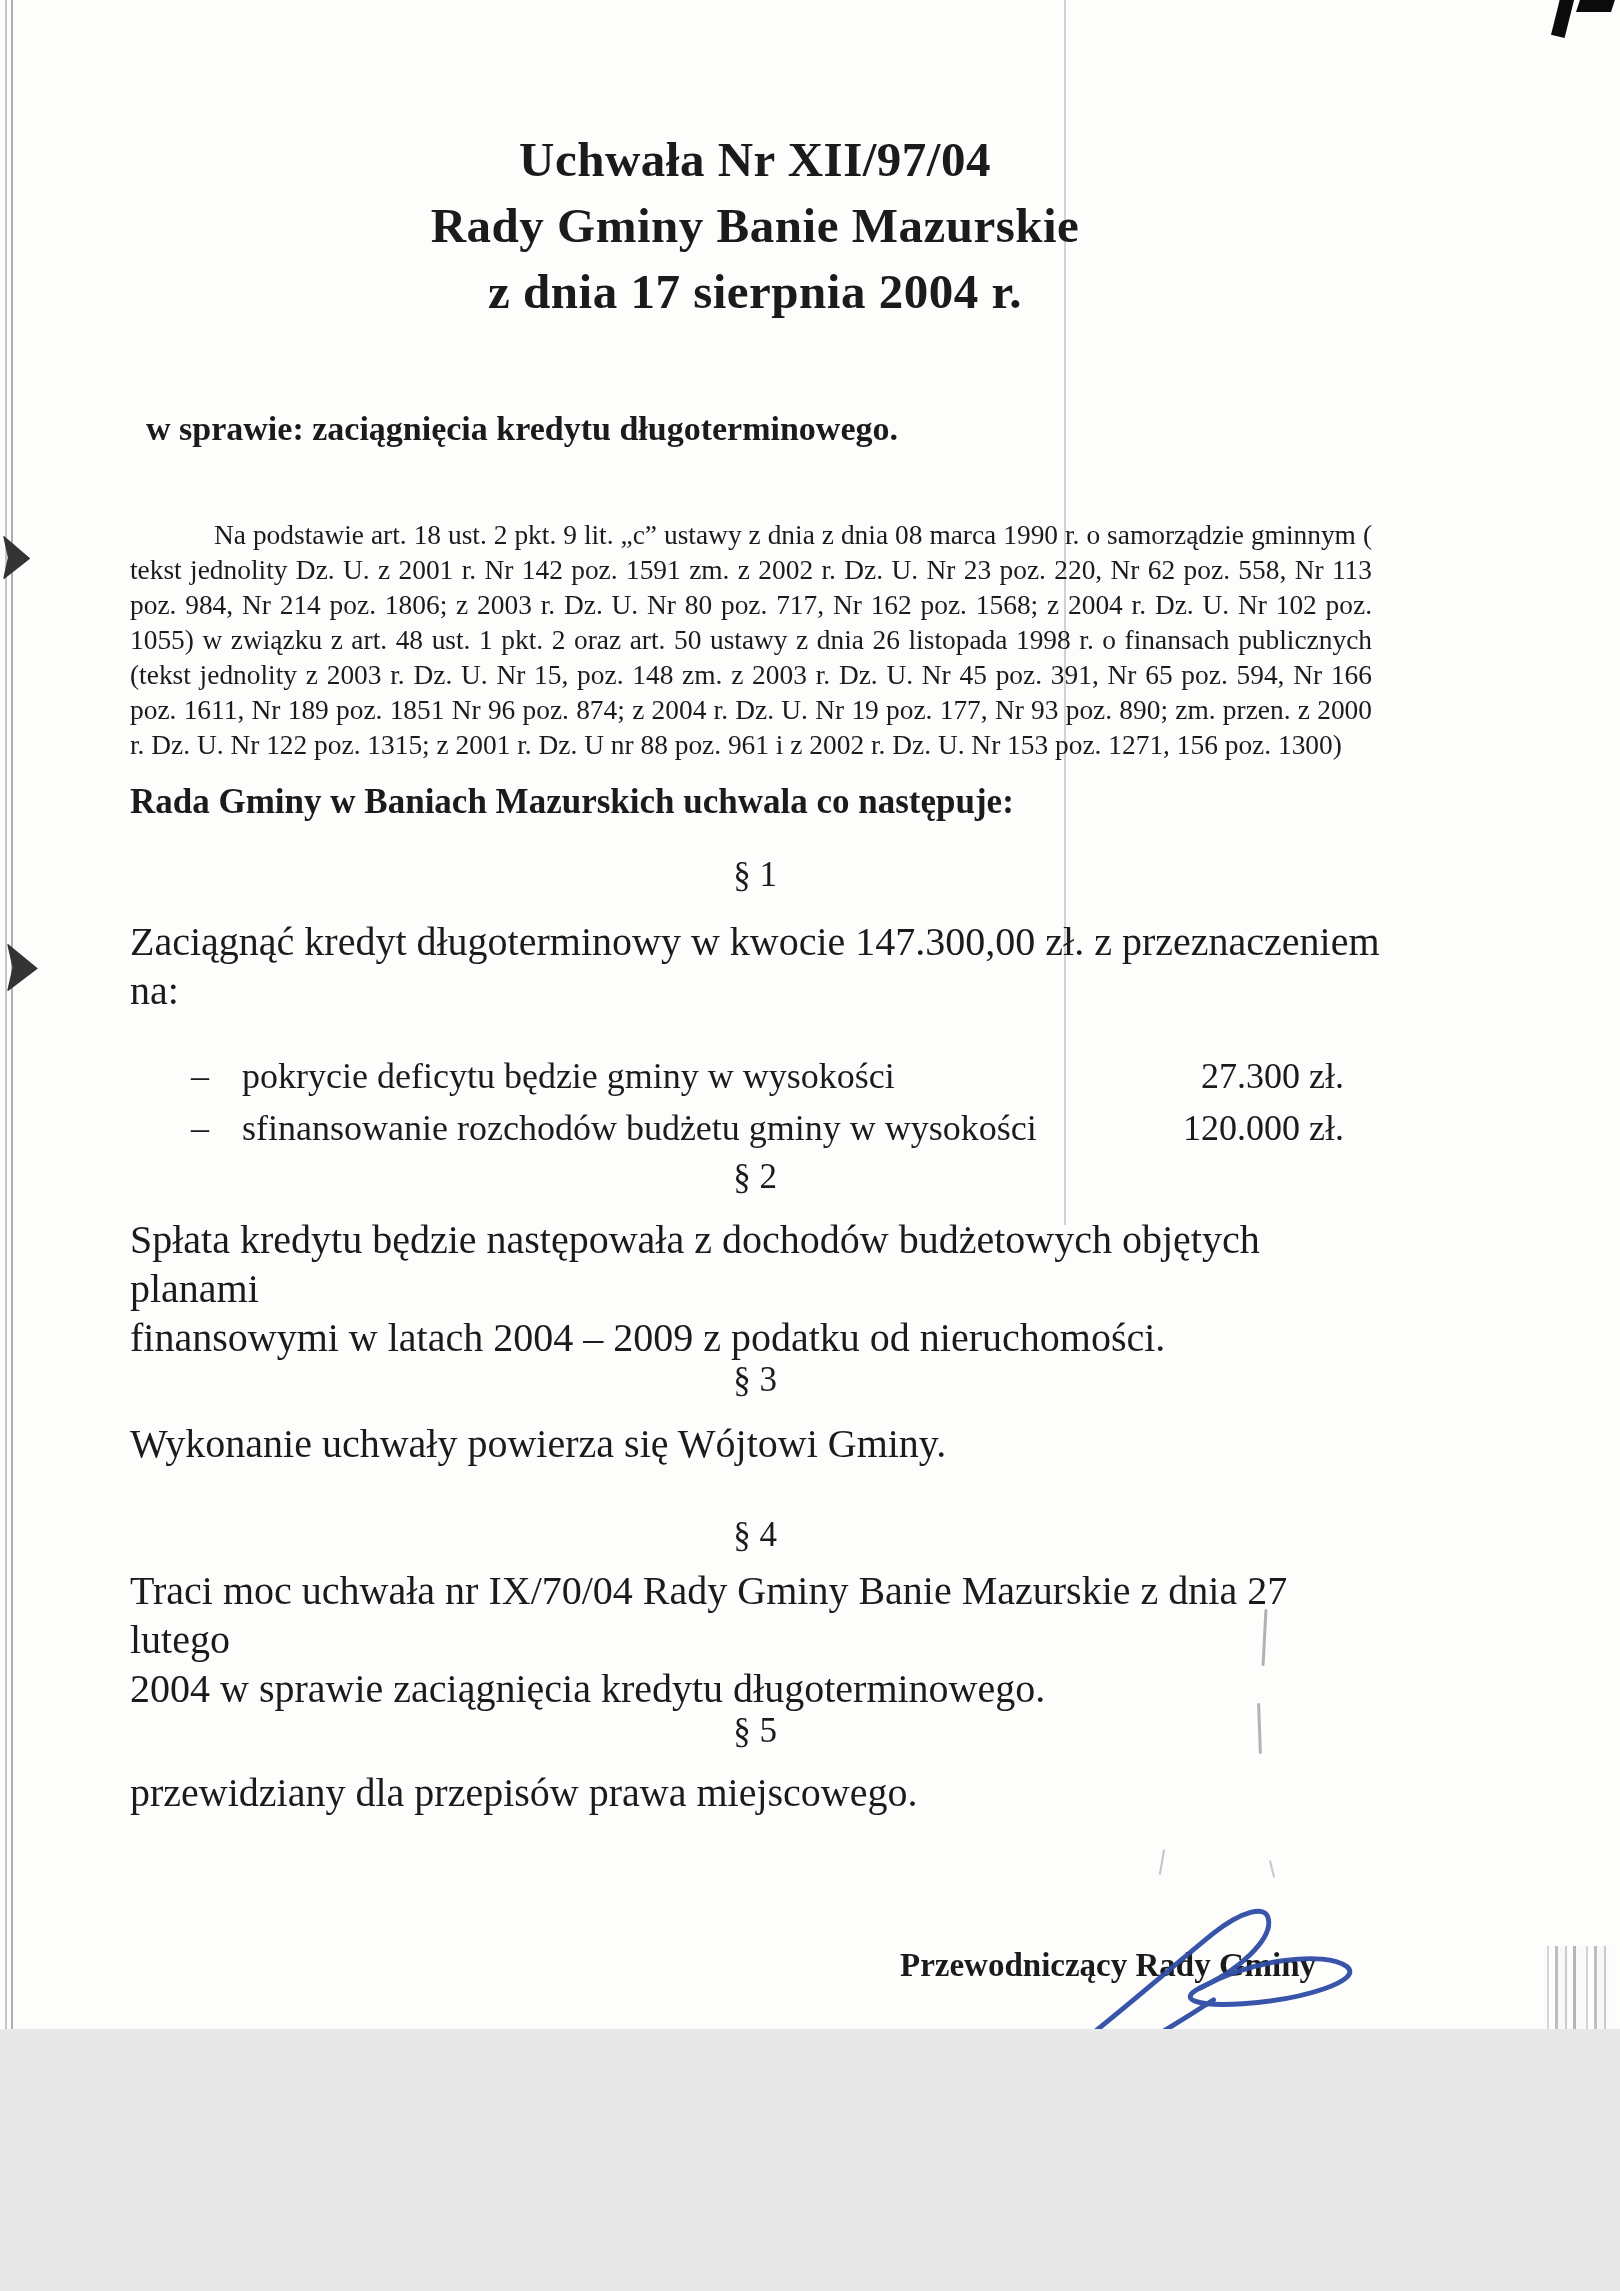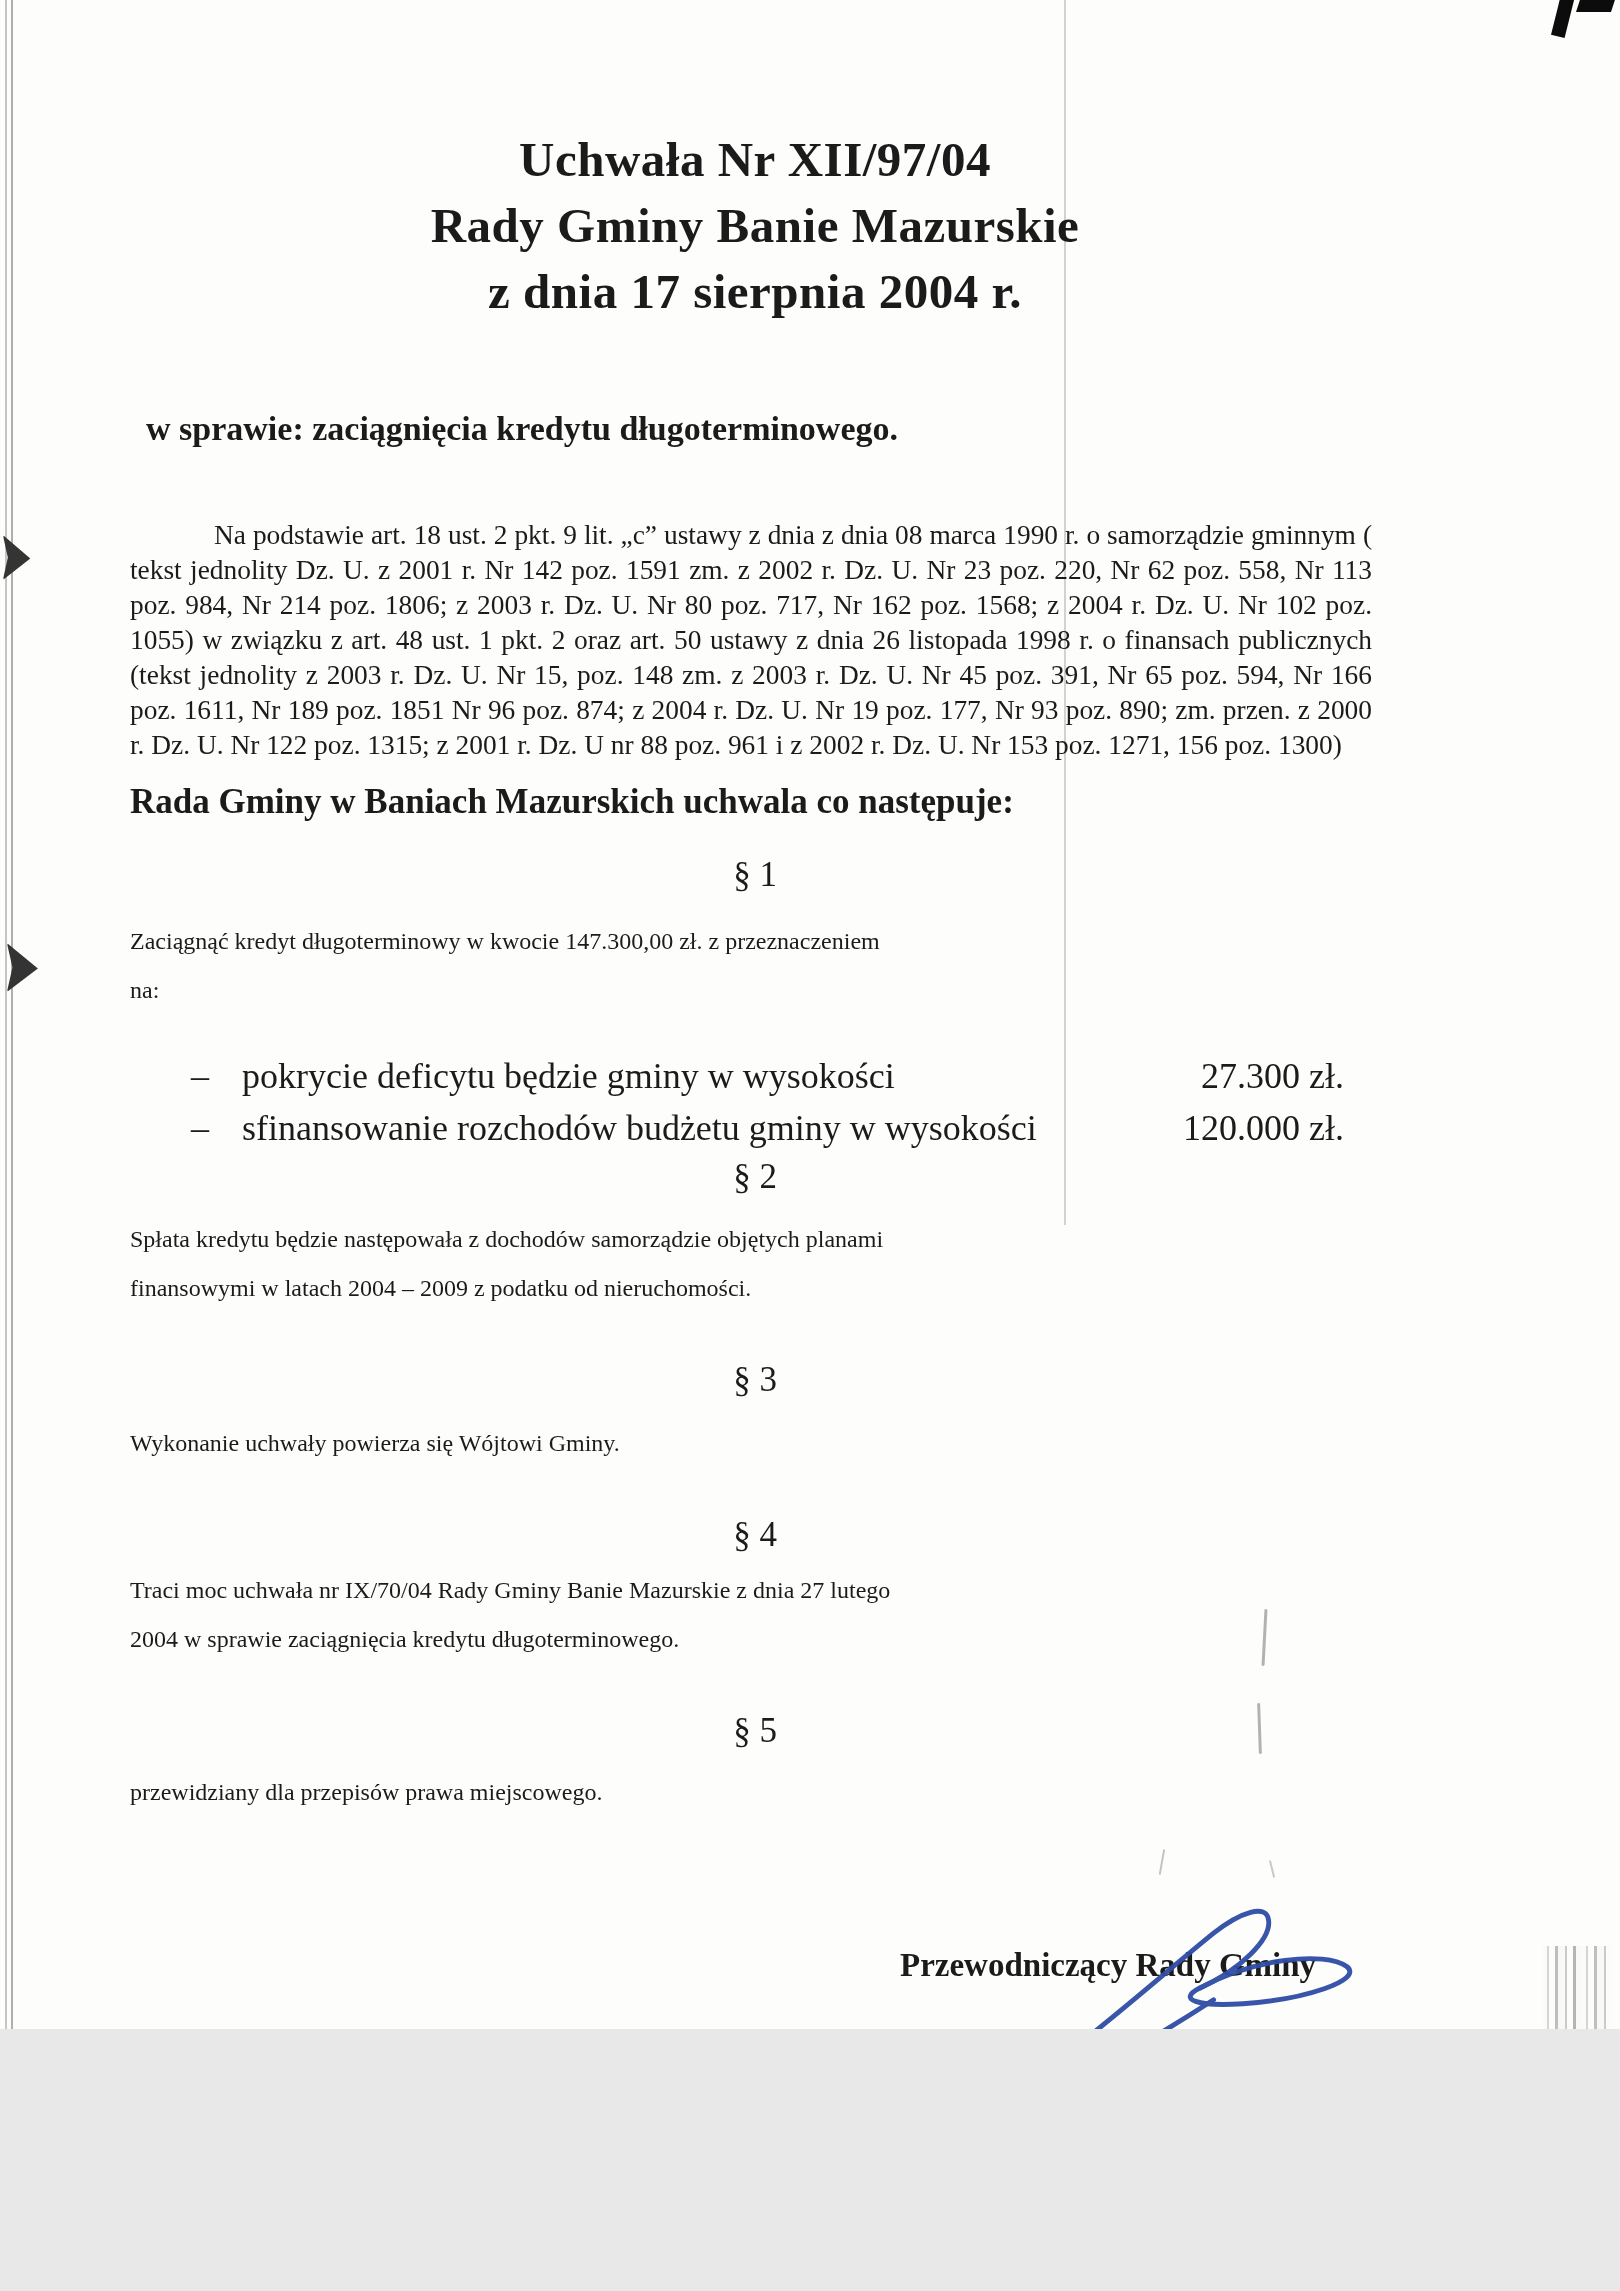--- a/index.html
+++ b/index.html
@@ -32,21 +32,21 @@
   .stray-3{left:1161px;top:1849px;width:2px;height:25.5px;transform:rotate(10deg);opacity:.5;}
   .stray-4{left:1271px;top:1860px;width:2px;height:17.6px;transform:rotate(-14deg);opacity:.45;}
   
   .abs{position:absolute;}
   .title{left:130px;top:127px;width:1250px;text-align:center;font-weight:bold;font-size:49px;line-height:66px;letter-spacing:0.5px;}
   .subject{left:146px;top:410px;font-weight:bold;font-size:34px;}
   .legal{left:130px;top:518px;width:1242px;font-size:27.4px;line-height:35px;text-align:justify;text-indent:84px;}
   .intro{left:130px;top:782px;font-weight:bold;font-size:35px;}
   .mark{left:130px;width:1250px;text-align:center;font-size:35px;}
   .m1{top:855px;} .m2{top:1157px;} .m3{top:1360px;} .m4{top:1515px;} .m5{top:1711px;}
-  .bodytext{left:130px;width:1255px;font-size:24px;line-height:49px;}
+  .bodytext{left:130px;width:1255px;font-size:40px;line-height:49px;}
   .p1{top:917px;} .p2{top:1215px;} .p3{top:1419px;} .p4{top:1566px;} .p5{top:1768px;}
   .purpose-list{left:130px;top:1055px;width:1214px;font-size:36px;}
   .purpose-row{display:flex;align-items:baseline;height:52px;}
   .purpose-row .dash{padding-left:61px;}
   .purpose-row .itext{margin-left:33px;}
   .purpose-row .amt{margin-left:auto;}
   .sig-role{left:900px;top:1947px;font-weight:bold;font-size:33px;}
   .sig-name{left:988px;top:2029px;font-weight:bold;font-size:33px;}
   .sig-svg{position:absolute;left:961px;top:1896px;width:421px;height:235px;}
   .announce{left:130px;top:2080px;font-weight:bold;font-size:34px;}
@@ -100,21 +100,21 @@
     </div>
     <div class="purpose-row">
       <span class="dash">–</span>
       <span class="itext">sfinansowanie rozchodów budżetu gminy w wysokości</span>
       <span class="amt">120.000 zł.</span>
     </div>
   </div>
 
   <div class="abs mark m2">§ 2</div>
   <div class="abs bodytext p2">
-    <div>Spłata kredytu będzie następowała z dochodów samorządzie objętych planami</div>
+    <div>Spłata kredytu będzie następowała z dochodów budżetowych objętych planami</div>
     <div>finansowymi w latach 2004 – 2009  z podatku od nieruchomości.</div>
   </div>
 
   <div class="abs mark m3">§ 3</div>
   <div class="abs bodytext p3">
     <div>Wykonanie uchwały powierza się Wójtowi Gminy.</div>
   </div>
 
   <div class="abs mark m4">§ 4</div>
   <div class="abs bodytext p4">

